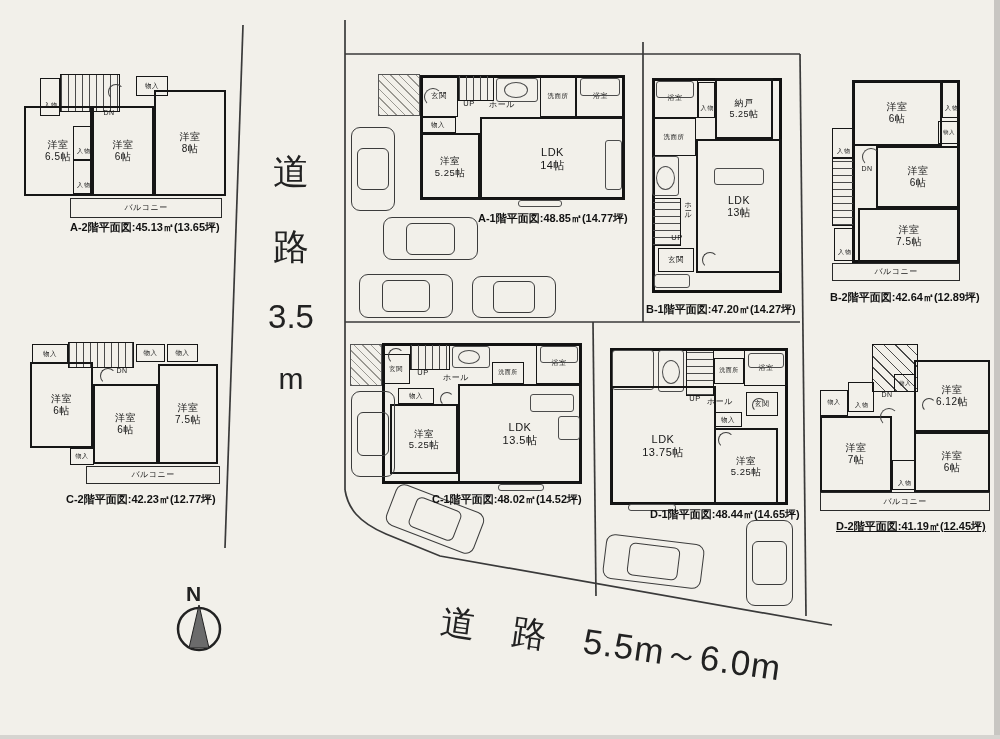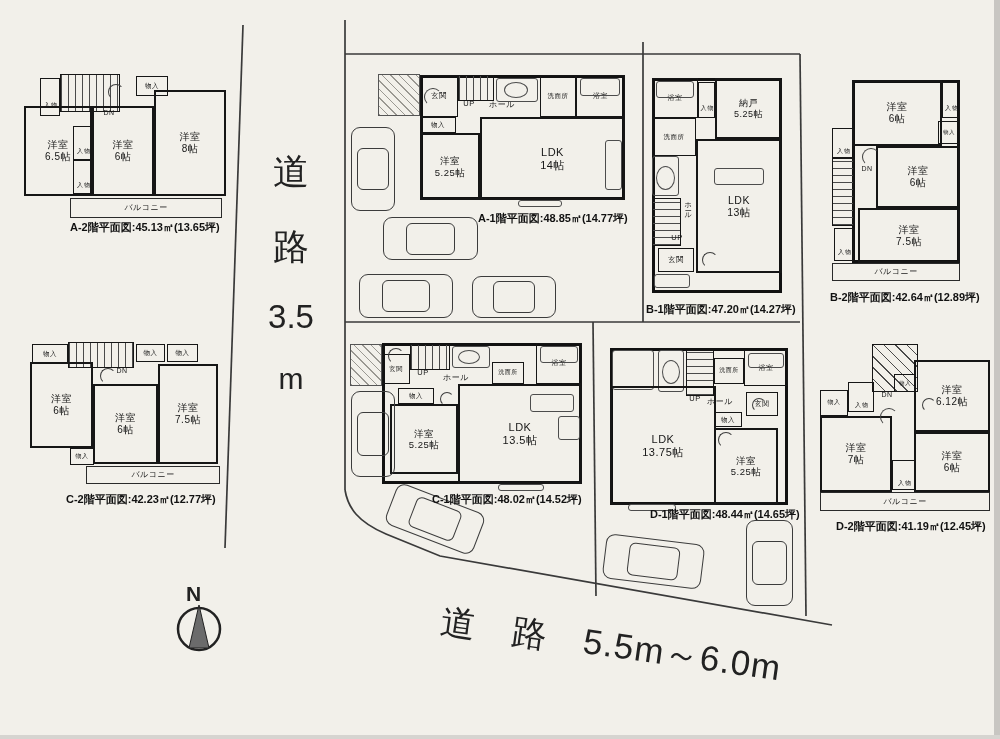--- a/index.html
+++ b/index.html
@@ -150,21 +150,21 @@
       <div class="caption" style="left: 478px; top: 211px;">A-1階平面図:48.85㎡(14.77坪)</div>
       <div class="bx o" style="left: 652px; top: 78px; width: 130px; height: 215px;"></div>
       <div class="bx r2" style="left: 652px; top: 78px; width: 46px; height: 40px; font-size: 7px;">
         <span>浴室</span>
       </div>
       <div class="bx f" style="left: 656px; top: 81px; width: 38px; height: 17px;"></div>
       <div class="bx c" style="left: 698px; top: 82px; width: 17px; height: 36px; font-size: 6px;">
         <span class="vert">物
 入</span>
       </div>
-      <div class="bx r" style="left: 715px; top: 78px; width: 67px; height: 61px; font-size: 9px; text-align: center;">
+      <div class="bx r" style="left: 715px; top: 78px; width: 58px; height: 61px; font-size: 9px; text-align: center;">
         <span>納戸
 5.25帖</span>
       </div>
       <div class="bx r2" style="left: 652px; top: 118px; width: 44px; height: 38px; font-size: 6.5px;">
         <span>洗面所</span>
       </div>
       <div class="bx f" style="left: 652px; top: 156px; width: 27px; height: 40px;"></div>
       <div class="bx fo" style="left: 656px; top: 166px; width: 19px; height: 24px;"></div>
       <div class="bx t" style="left: 681px; top: 184px; width: 13px; height: 44px; font-size: 7px;">
         <span class="vert">ホール</span>
@@ -356,21 +356,21 @@
       </div>
       <div class="bx r" style="left: 914px; top: 432px; width: 76px; height: 60px; font-size: 10px;">
         <span>洋室
 6帖</span>
       </div>
       <div class="bx b" style="left: 820px; top: 492px; width: 170px; height: 19px; font-size: 8px;">
         <span>バルコニー</span>
       </div>
       <div class="bx a" style="left: 880px; top: 408px; width: 18px; height: 18px;"></div>
       <div class="bx a" style="left: 922px; top: 398px; width: 14px; height: 14px;"></div>
-      <div class="caption" style="left: 836px; top: 519px;">D-2階平面図:41.19㎡(12.45坪)</div>
+      <div class="caption" style="left: 836px; top: 519px; text-decoration: underline;">D-2階平面図:41.19㎡(12.45坪)</div>
       <div class="car v" style="left: 351px; top: 127px; width: 42px; height: 82px;"></div>
       <div class="car" style="left: 383px; top: 217px; width: 93px; height: 41px;"></div>
       <div class="car" style="left: 359px; top: 274px; width: 92px; height: 42px;"></div>
       <div class="car" style="left: 472px; top: 276px; width: 82px; height: 40px;"></div>
       <div class="car v" style="left: 351px; top: 391px; width: 42px; height: 84px;"></div>
       <div class="car" style="left: 388px; top: 497px; width: 92px; height: 42px; transform: rotate(21deg);"></div>
       <div class="car" style="left: 604px; top: 539px; width: 97px; height: 43px; transform: rotate(7deg);"></div>
       <div class="car v" style="left: 746px; top: 520px; width: 45px; height: 84px;"></div>
     </div>
 

